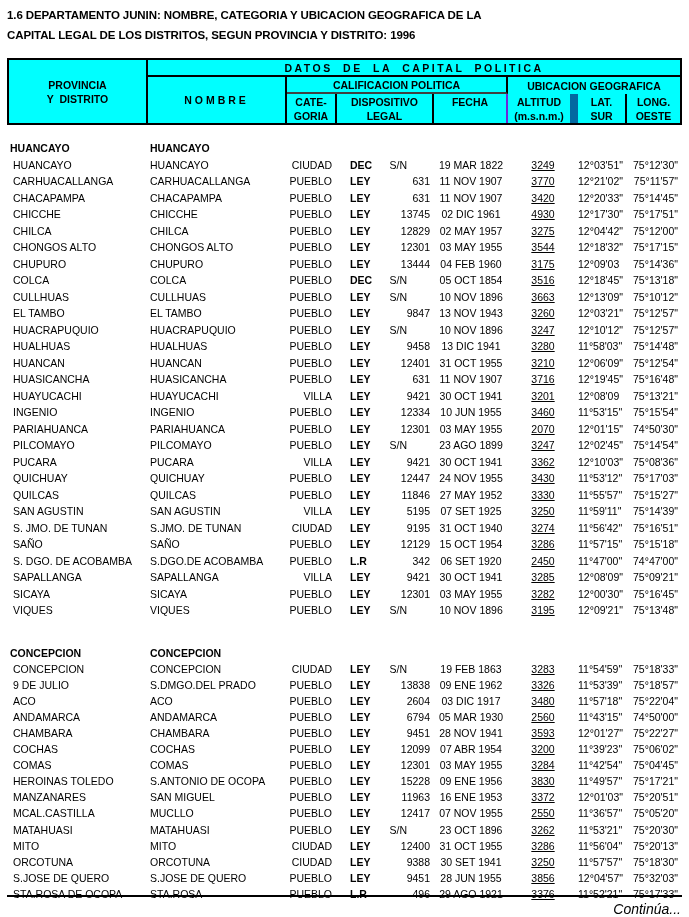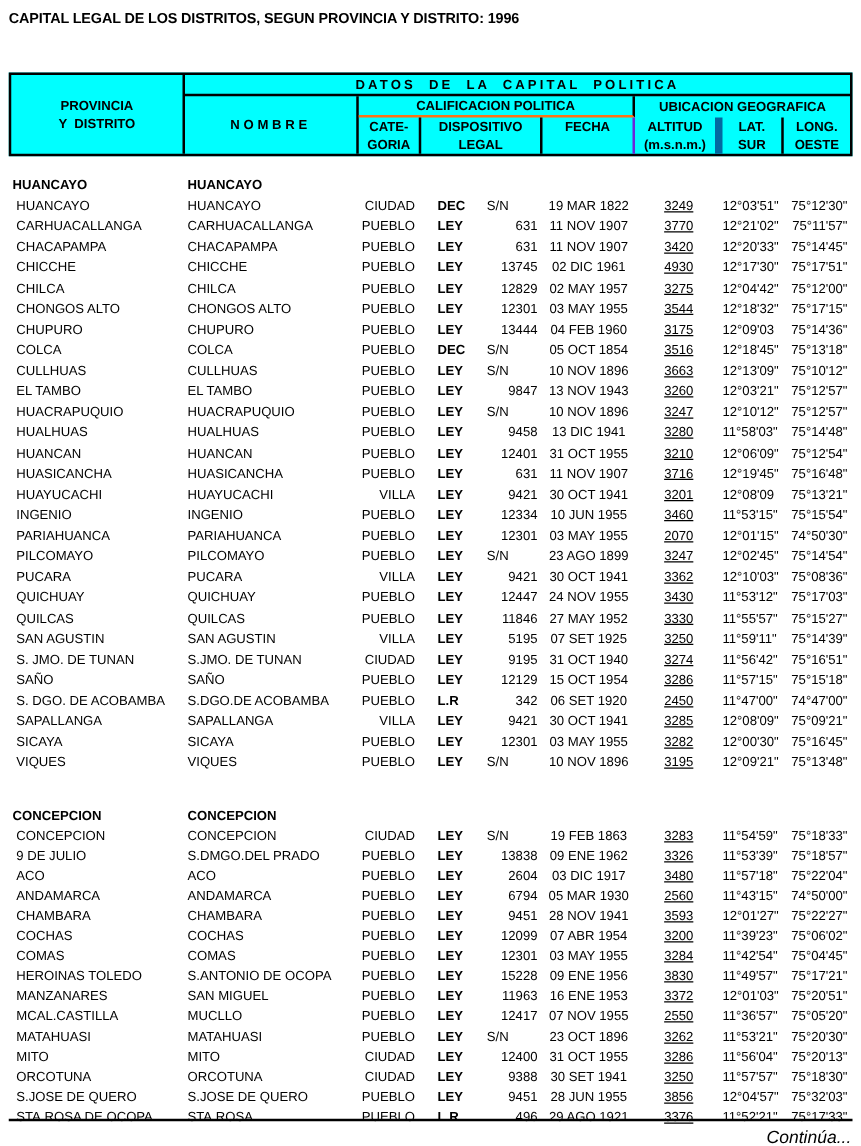--- a/index.html
+++ b/index.html
@@ -15,27 +15,27 @@
     border:2px solid #000;background:#00FFFF;
     display:grid;
     grid-template-columns:139px 139px 50px 97px 74px 70px 49px auto;
     grid-template-rows:17px 17px 29px;
     font-weight:bold;font-size:10.5px;
   }
   .hc{box-sizing:border-box;display:flex;flex-direction:column;align-items:center;justify-content:center;line-height:14px;text-align:center;}
   .h-prov{grid-column:1;grid-row:1/4;border-right:2px solid #000;word-spacing:3px;}
   .h-datos{grid-column:2/9;grid-row:1;border-bottom:2px solid #000;letter-spacing:2.5px;word-spacing:5px;justify-content:center;}
   .h-nombre{grid-column:2;grid-row:2/4;border-right:2px solid #000;letter-spacing:3px;}
-  .h-calif{grid-column:3/6;grid-row:2;border-right:2px solid #000;border-bottom:2px solid #f97316;}
+  .h-calif{grid-column:3/6;grid-row:2;border-right:2px solid #000;border-bottom:2px solid #404040;}
   .h-ubic{grid-column:6/9;grid-row:2;}
   .r3{grid-row:3;justify-content:flex-start;padding-top:1px;}
   .h-cate{grid-column:3;border-right:2px solid #000;}
   .h-disp{grid-column:4;border-right:2px solid #000;}
   .h-fecha{grid-column:5;border-right:2px solid #6d28d9;}
-  .h-alt{grid-column:6;border-right:6px solid #0369a1;}
+  .h-alt{grid-column:6;border-right:8px solid #0369a1;}
   .h-lat{grid-column:7;border-right:2px solid #000;}
   .h-long{grid-column:8;}
   
   .section{position:absolute;left:7px;width:675px;}
   .sec-0{top:140px;}
   .sec-1{top:645px;}
   .row{
     display:grid;grid-template-columns:141px 139px 50px 97px 74px 70px 49px 55px;
     font-size:10.5px;white-space:nowrap;
   }
@@ -57,20 +57,21 @@
   
   .bottom-rule{position:absolute;top:895px;left:7px;width:675px;height:2px;background:#000;}
   .continua{position:absolute;top:901px;right:8px;font-size:14px;font-style:italic;}
 </style>
 </head>
 <body>
 
 <div class="page">
 
   <div class="title">
+    <div>1.6 DEPARTAMENTO JUNIN: NOMBRE, CATEGORIA Y UBICACION GEOGRAFICA DE LA</div>
     <div>CAPITAL LEGAL DE LOS DISTRITOS, SEGUN PROVINCIA Y DISTRITO: 1996</div>
   </div>
 
   <div class="thead">
     <div class="hc h-prov">
       <div>PROVINCIA</div>
       <div>Y DISTRITO</div>
     </div>
     <div class="hc h-datos">
       <div>DATOS DE LA CAPITAL POLITICA</div>

